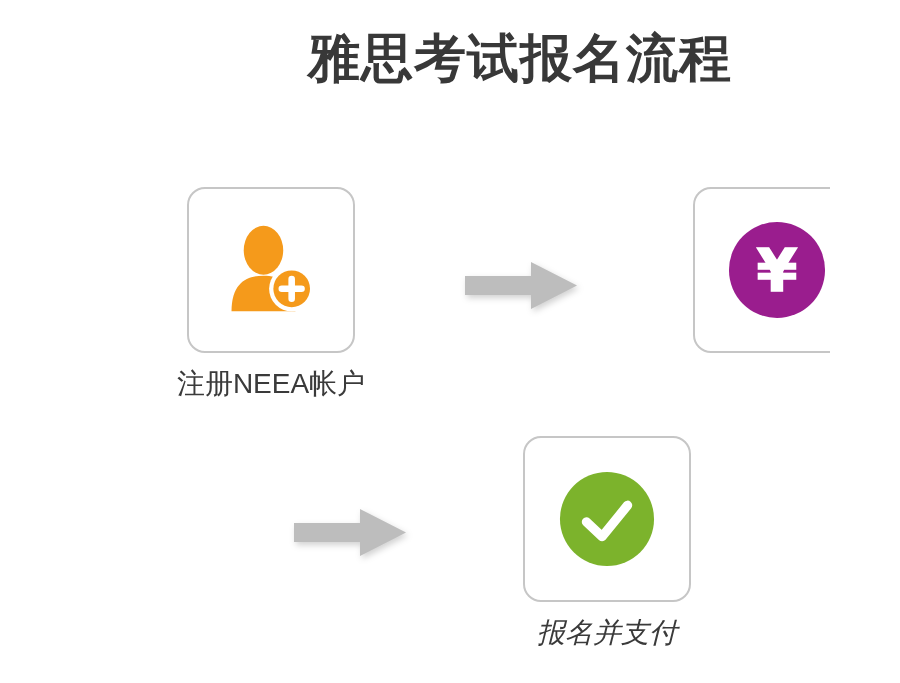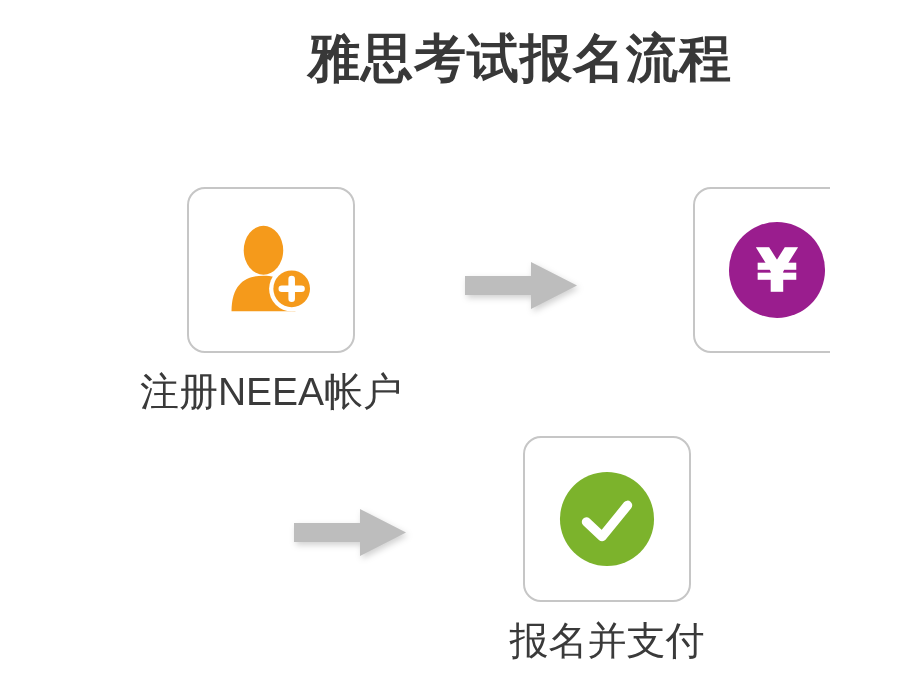--- a/index.html
+++ b/index.html
@@ -9,28 +9,28 @@
     overflow:hidden; margin:0 auto;
   }
   .title {
     position:absolute; top:24px; left:0; width:900px; margin:0;
     text-align:center; font-size:52px; font-weight:800; color:#383838;
     letter-spacing:1px;
   }
   .step { position:absolute; width:280px; text-align:center; }
   .step1 { left:61px;  top:187px; }
   .step2 { left:567px; top:187px; }
-  .step3 { left:397px; top:436px; }
+  .step3 { left:397px; top:436px;font-style:italic; }
   .box {
     width:168px; height:166px; box-sizing:border-box; margin:0 auto;
     background:#ffffff; border:2px solid #c6c6c6; border-radius:18px;
     display:flex; align-items:center; justify-content:center;
   }
   .label {
-    margin-top:12px; font-size:39px; font-weight:500; color:#3a3a3a;
+    margin-top:12px; font-size:28px; font-weight:500; color:#3a3a3a;
     white-space:nowrap;
   }
   .arrow {
     position:absolute; width:112px; height:47px;
     filter: drop-shadow(2px 3px 3px rgba(0,0,0,0.18));
   }
   .arrow1 { left:395px; top:262px; }
   .arrow2 { left:224px; top:509px; }
   .icon-user { width:94px; height:94px; }
   .icon-coin, .icon-check { width:98px; height:98px; }

